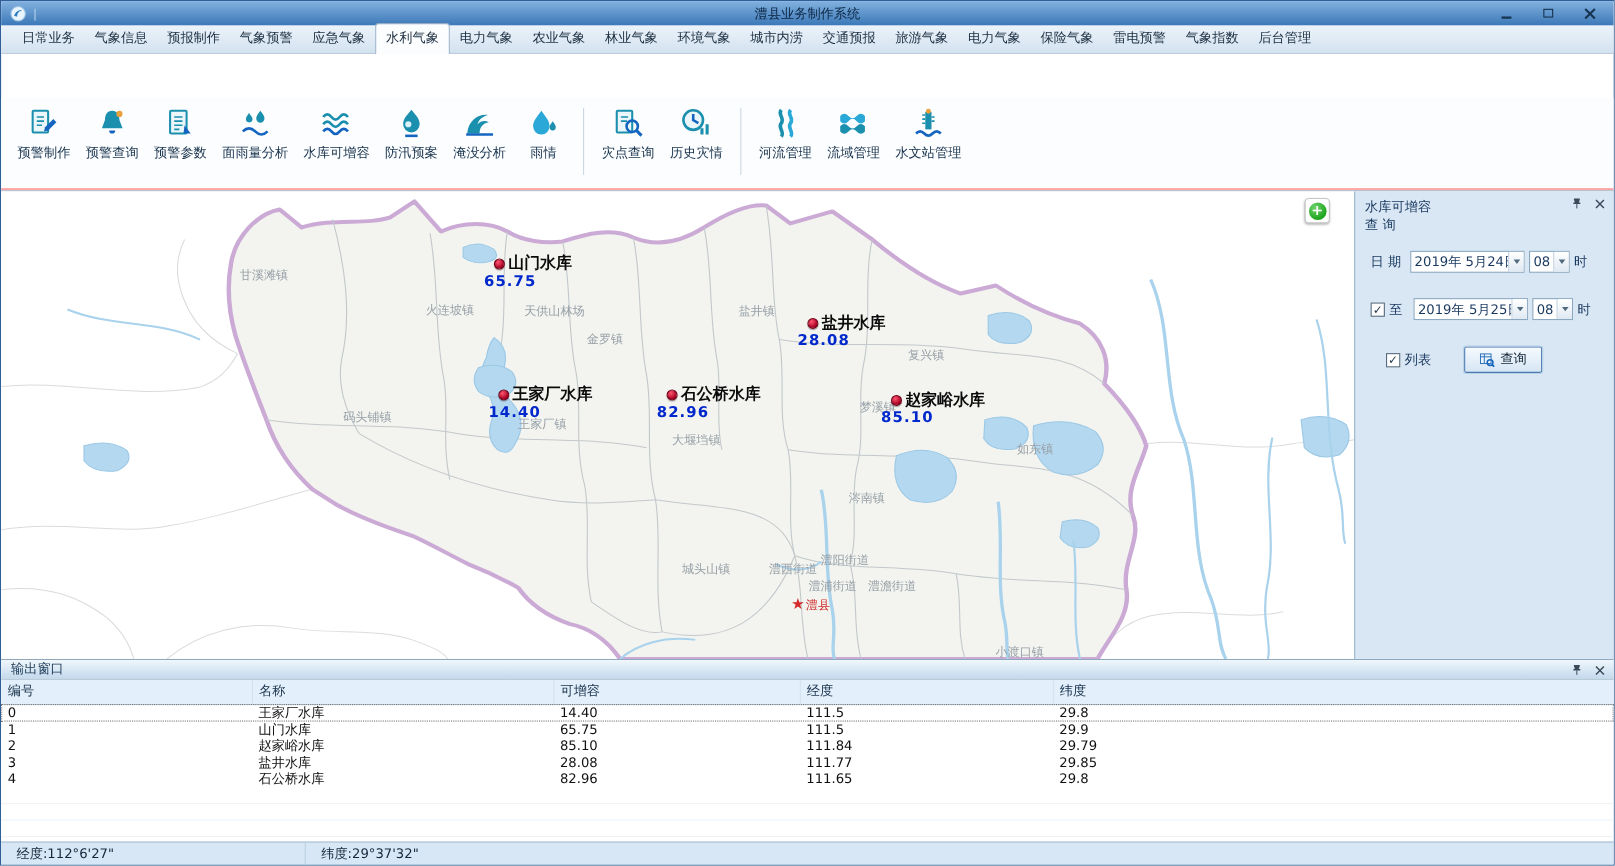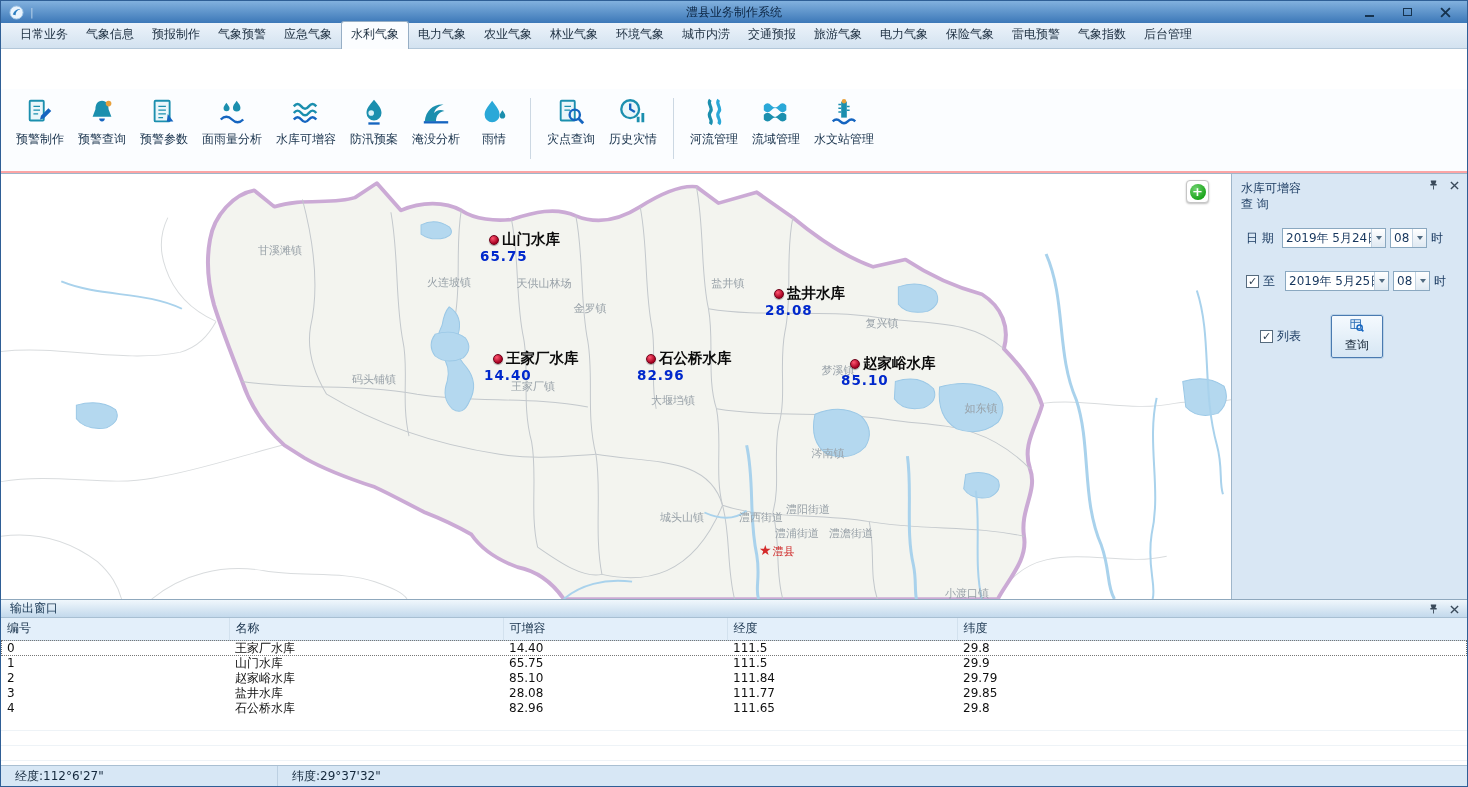--- a/index.html
+++ b/index.html
@@ -26,21 +26,21 @@
   .toolbar { height:84px; flex:0 0 84px; background:#fbfdff; border-bottom:2px solid #fca5a5; display:flex; align-items:flex-start; padding:5px 8px 0;margin-top:40px; }
   .tool-item { display:flex; flex-direction:column; align-items:center; padding:3px 7px; min-width:54px; cursor:default; }
   .tool-icon svg { width:30px; height:30px; display:block; }
   .tool-label { margin-top:4px; color:#17314b; white-space:nowrap; }
   .tool-sep { width:1px; background:#ccd8e3; align-self:stretch; margin:4px 9px 12px; }
 
   
   .main { flex:1; display:flex; min-height:0; border-top:1px solid #9fb6ca; }
   .map { position:relative; flex:1; background:#ffffff; overflow:hidden; }
   .basemap { position:absolute; inset:0; width:100%; height:100%; }
-  .map-layers { position:absolute; inset:0;margin-left:40px; }
+  .map-layers { position:absolute; inset:0; }
   .town { position:absolute; transform:translate(-50%,-50%); font-size:11px; color:#98a1a8; white-space:nowrap; }
   .res { position:absolute; }
   .res-dot { position:absolute; left:-5px; top:-5px; width:10px; height:10px; border-radius:50%;
              background:radial-gradient(circle at 35% 30%, #ff5570, #a50020 70%); border:1px solid #6f0019; box-shadow:0 1px 1px rgba(0,0,0,.35); }
   .res-name { position:absolute; left:8px; top:-10px; font-family:"DejaVu Serif","Liberation Serif",serif; font-weight:bold; font-size:14.5px; color:#0b0b0b; white-space:nowrap; }
   .res-val { position:absolute; left:-14px; top:8px; font-size:13.5px; font-weight:bold; letter-spacing:1px; color:#0028cc; white-space:nowrap; }
   .county-star { position:absolute; transform:translate(0,-50%); white-space:nowrap; }
   .star-glyph { color:#d42a2a; font-size:14px; }
   .county-name { color:#d03030; font-size:11px; margin-left:1px; }
   .zoom-btn { position:absolute; top:6px; right:22px; width:23px; height:23px; background:#fff; border:1px solid #c6c6c6; border-radius:4px;
@@ -56,21 +56,21 @@
   .p-row { position:absolute; left:14px; display:flex; align-items:center; gap:4px; white-space:nowrap; }
   .p-row1 { top:54px; } .p-row2 { top:97px; } .p-row3 { top:141px; left:28px; }
   .sel { height:20px; background:#fff; border:1px solid #8aa8c0; display:flex; align-items:center; cursor:default; }
   .sel-date { width:104px; } .sel-hour { width:37px; }
   .sel .sel-txt { flex:1; padding:0 3px; overflow:hidden; white-space:nowrap; }
   .sel .sel-arrow { width:14px; align-self:stretch; border-left:1px solid #c4d4e2; background:linear-gradient(#fff,#dfe9f2); display:flex; align-items:center; justify-content:center; }
   .tri { width:0; height:0; border-left:3.5px solid transparent; border-right:3.5px solid transparent; border-top:4.5px solid #506a80; }
   .checkbox { width:13px; height:13px; background:#fff; border:1px solid #566b7e; display:inline-flex; align-items:center; justify-content:center; font-size:11px; color:#2b3d4f; line-height:1; }
   .date-label { width:32px; }
   .query-btn { margin-left:26px; display:inline-flex; align-items:center; gap:5px; padding:2px 13px 3px; border:1px solid #4a7ab0; outline:1px solid #b9d2e8;
-               background:linear-gradient(#f5fafe,#d6e6f4); border-radius:2px; color:#123; cursor:default;flex-direction:column; }
+               background:linear-gradient(#f5fafe,#d6e6f4); border-radius:2px; color:#123; cursor:default; }
 
   
   .output { flex:0 0 166px; background:#fff; display:flex; flex-direction:column; border-top:1px solid #8fa8bd; }
   .output-titlebar { height:18px; flex:0 0 18px; background:linear-gradient(#f0f7fc,#c3d9ec); border-bottom:1px solid #a8bfd2; display:flex; align-items:center; padding:0 9px; color:#1c3a56; position:relative; }
   .output-ctrl { position:absolute; top:3px; right:7px; display:flex; gap:9px; }
   table { width:100%; border-collapse:collapse; table-layout:fixed;border-radius:21px; }
   th { height:22px; background:#e3effa; border-bottom:1px solid #c3d4e2; border-right:1px solid #d2e1ee; font-weight:normal; text-align:left; padding:0 6px; color:#17314b; }
   th:last-child { border-right:none; }
   td { height:15px; line-height:15px; padding:0 6px; color:#101010; overflow:hidden; white-space:nowrap; }
   tr.selected { outline:1px dotted #777; outline-offset:-1px; }

